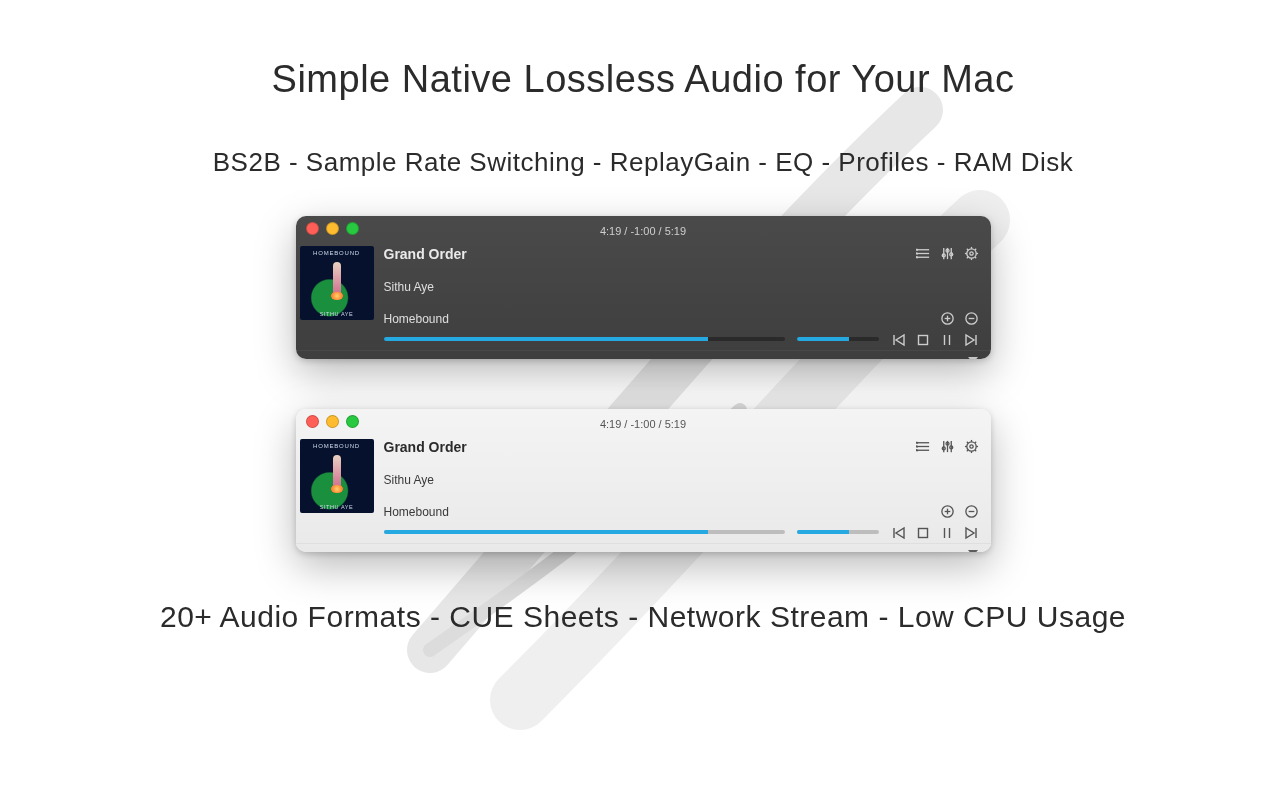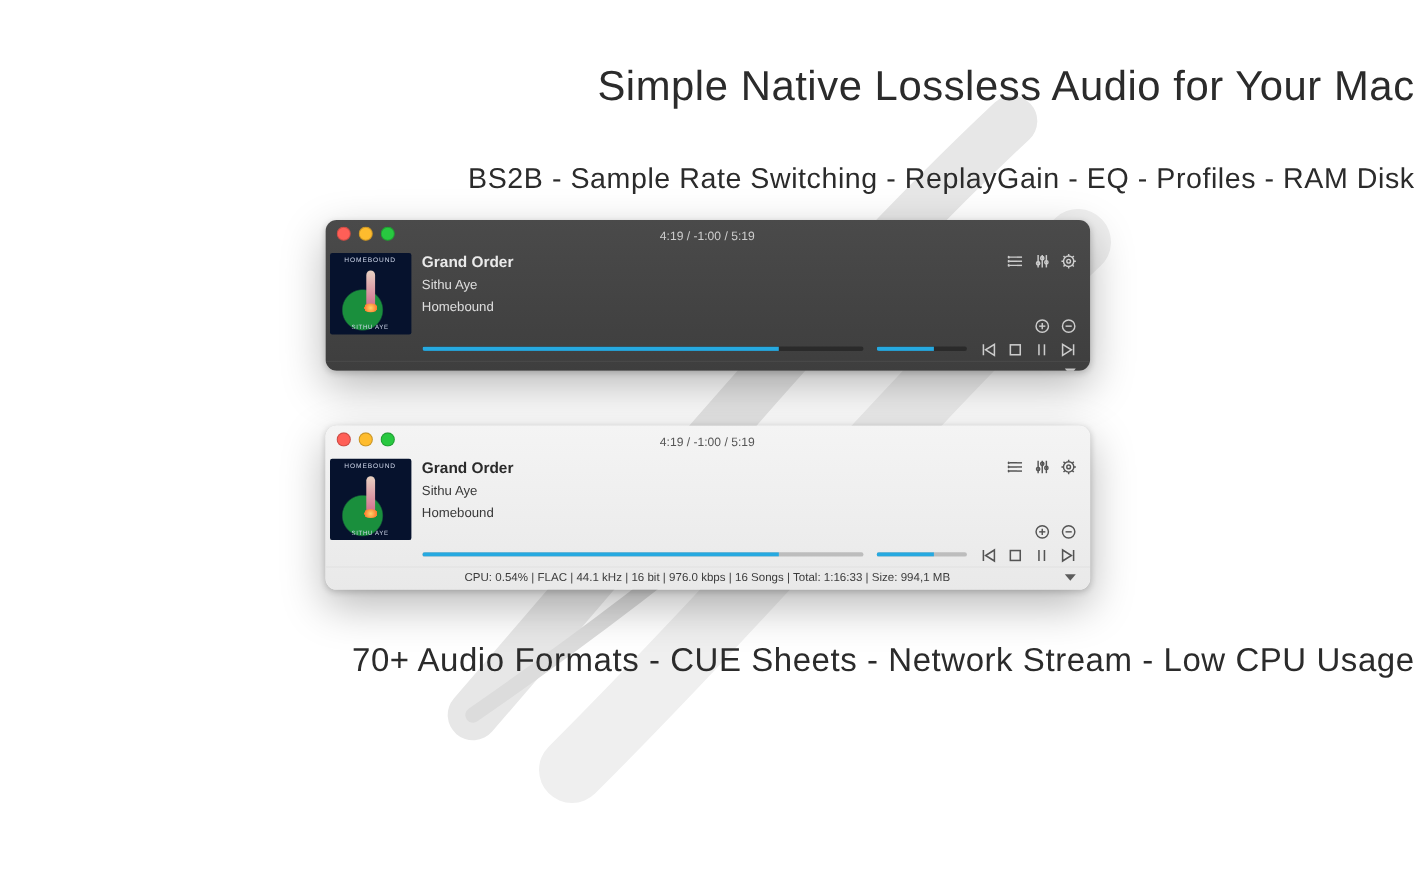--- a/index.html
+++ b/index.html
@@ -13,21 +13,21 @@
   }
   .bg-swoosh {
     position: absolute;
     inset: 0;
     pointer-events: none;
     z-index: 0;
   }
   .headline, .subhead, .footline {
     position: relative;
     z-index: 2;
-    text-align: right;
+    text-align: center;
     color: #2b2b2b;
     letter-spacing: 0.5px;
     font-weight: 300;
     font-stretch: condensed;
   }
   .headline {
     margin-top: 58px;
     font-size: 38px;
   }
   .subhead {
@@ -35,21 +35,21 @@
     font-size: 26px;
   }
   .footline {
     margin-top: 48px;
     font-size: 30px;
   }
 
   .players {
     position: relative;
     z-index: 2;
-    margin-top: 22px;
+    margin-top: 38px;
     display: flex;
     flex-direction: column;
     align-items: center;
     gap: 50px;
     justify-content: space-between;
   }
 
   .player {
     width: 695px;
     border-radius: 10px;
@@ -143,21 +143,21 @@
     width: 14px; height: 8px;
     background: radial-gradient(circle, #ffd36a, #ff7a2d 70%, transparent 72%);
     border-radius: 50%;
     filter: blur(0.4px);
   }
 
   .meta {
     flex: 1;
     display: flex;
     flex-direction: column;
-    gap: 6px;
+    gap: 18px;
     min-width: 0;
   }
   .track-title {
     font-weight: 700;
     font-size: 14px;
     margin-top: 0;
   }
   .artist, .album {
     font-size: 12px;
     opacity: 0.92;
@@ -485,24 +485,23 @@
         <div class="icon">
           <svg viewBox="0 0 16 16">
               <line x1="13" y1="3" x2="13" y2="13"></line>
               <polygon points="3,3 3,13 11,8"></polygon>
             </svg>
         </div>
       </div>
     </div>
 
     <div class="statusbar">
-      <span>CPU: 0.54% | FLAC | 44.1 kHz | 16 bit | 976.0 kbps | 16 Songs | Total: 1:16:33 | Size: 994,1 MB</span>
       <div class="expand icon fill">
         <svg viewBox="0 0 12 12">
             <polygon points="1,3 11,3 6,9"></polygon>
           </svg>
       </div>
     </div>
   </div>
 
 </div>
 
-<div class="footline">70+ Audio Formats - CUE Sheets - Network Stream - Low CPU Usage</div>
+<div class="footline">20+ Audio Formats - CUE Sheets - Network Stream - Low CPU Usage</div>
 
 </body></html>

